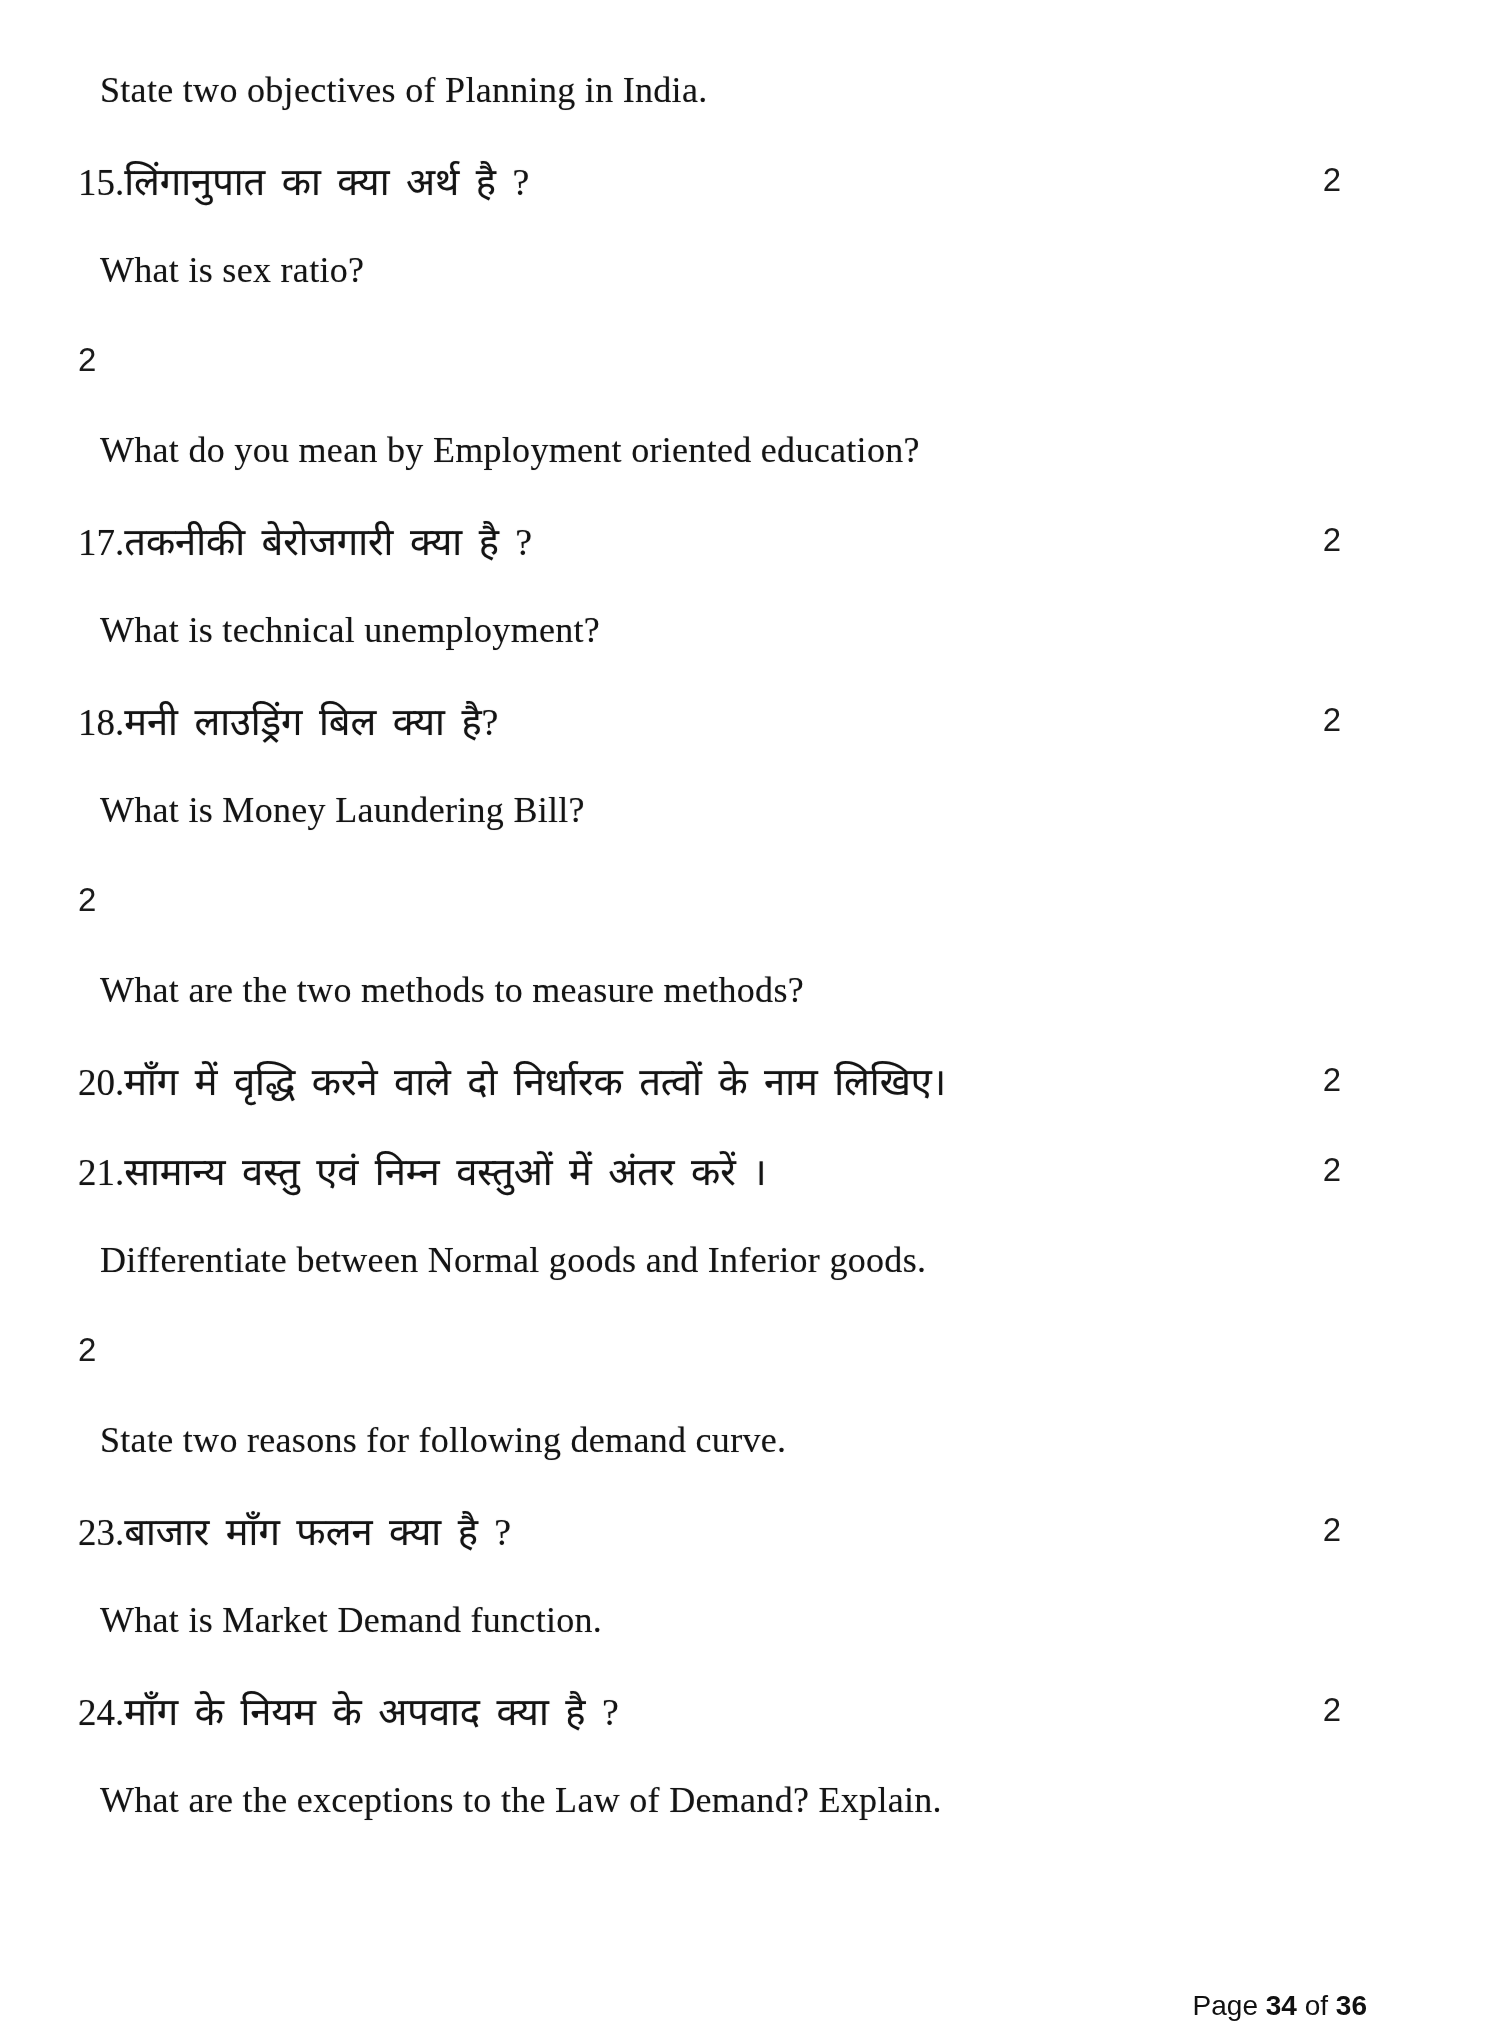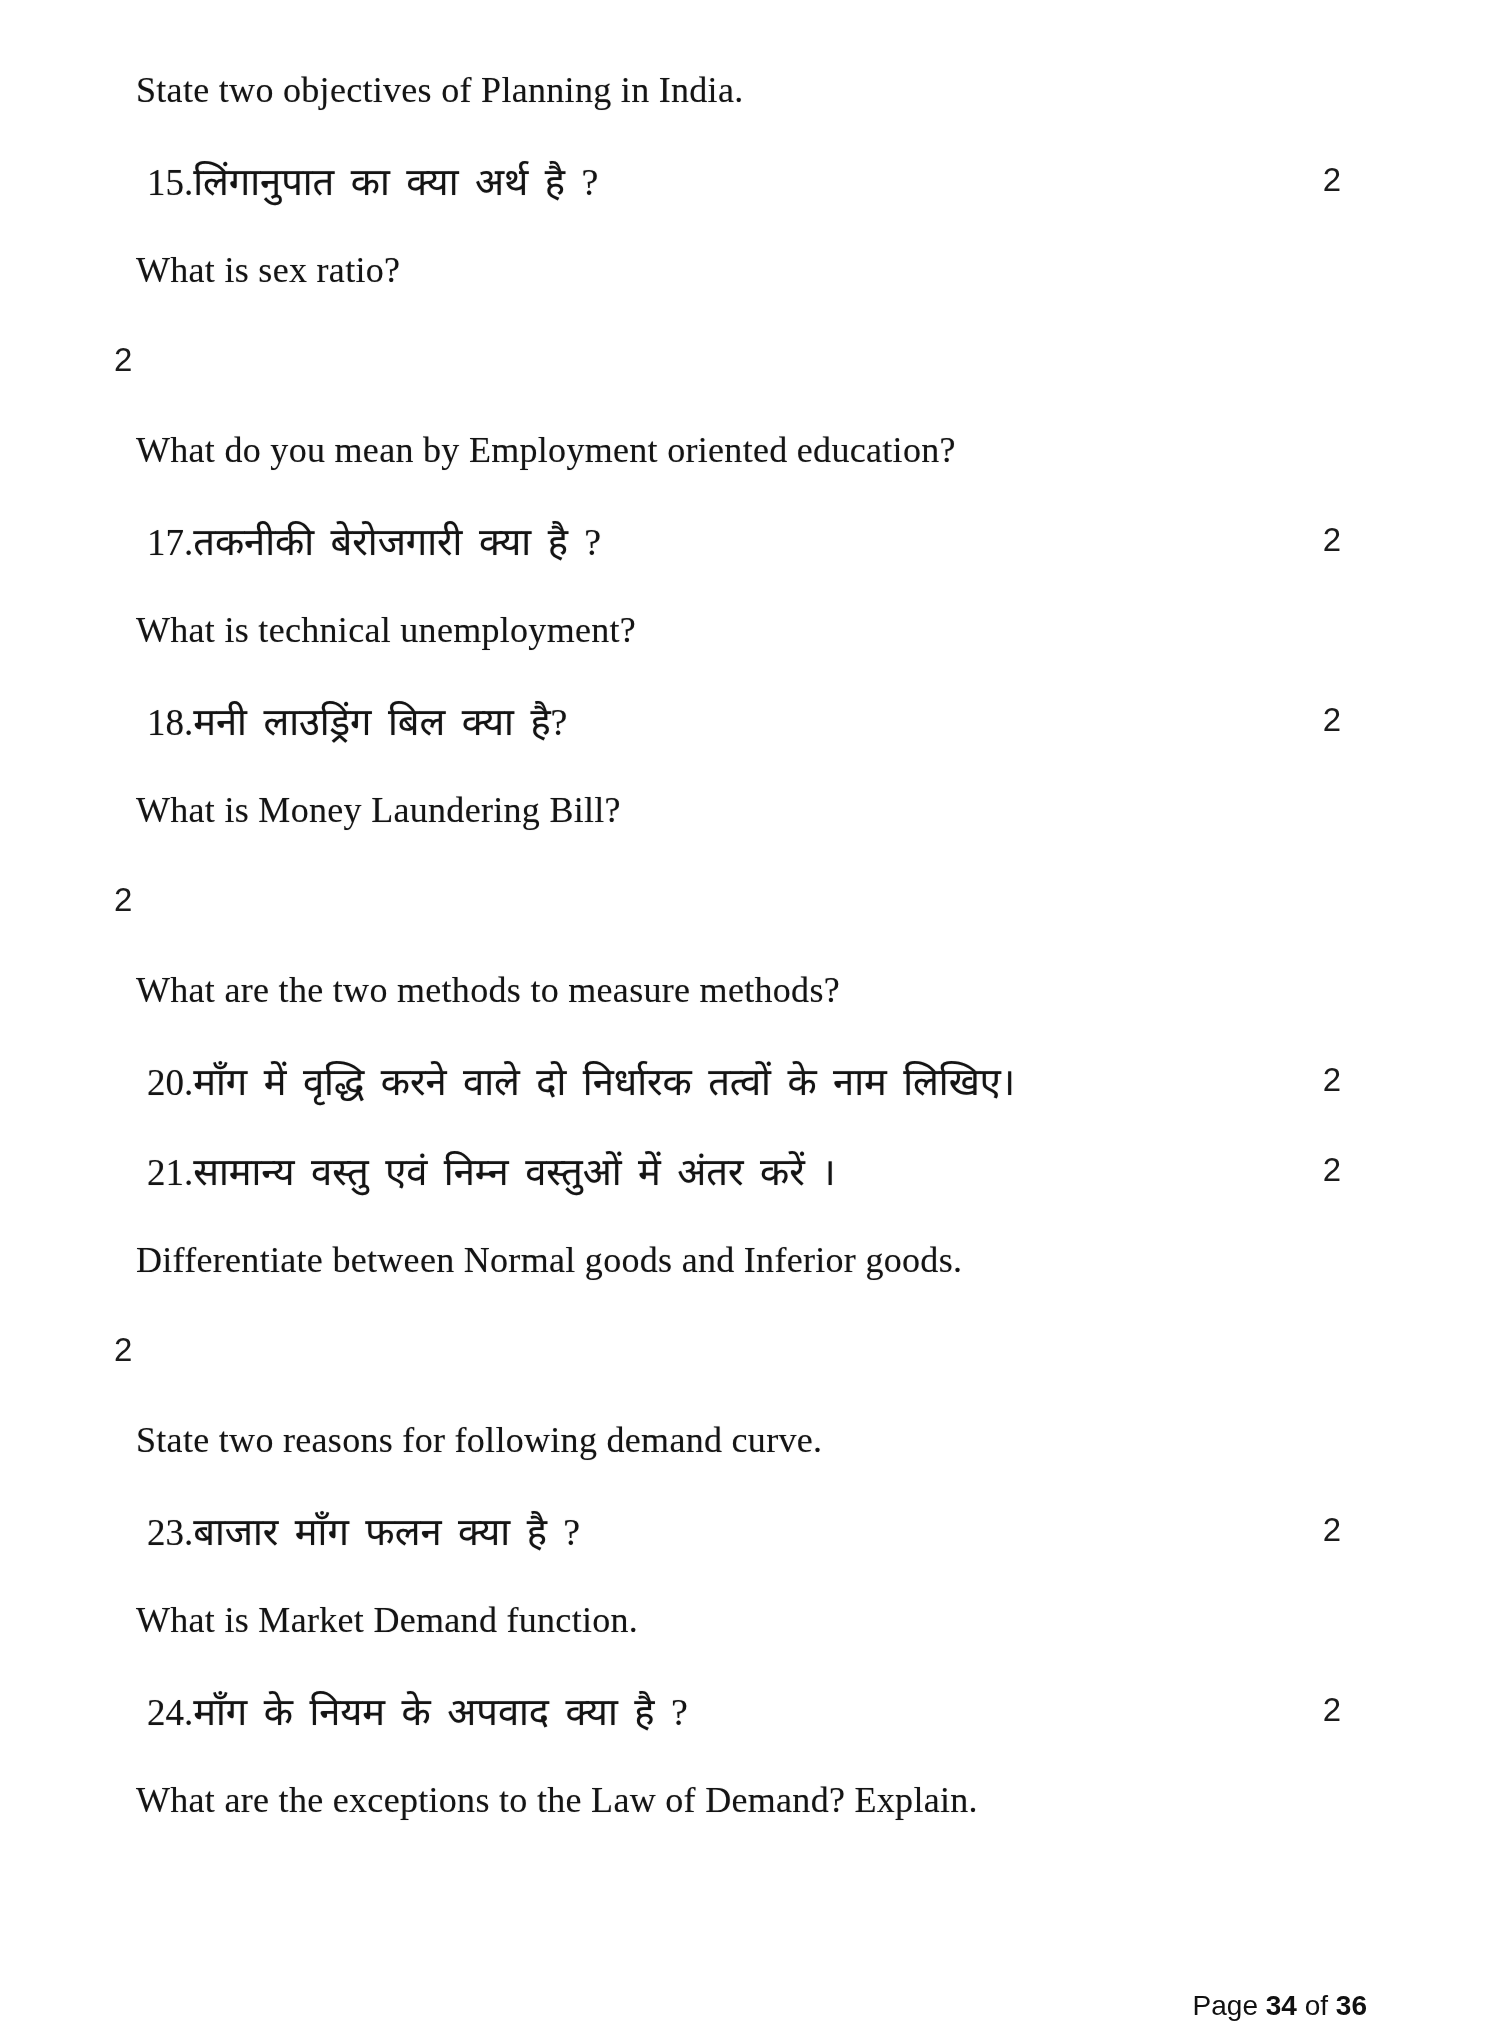--- a/index.html
+++ b/index.html
@@ -11,37 +11,36 @@
     position: relative;
     width: 1505px;
     height: 2034px;
     margin: 0 auto;
     background: #ffffff;
     color: #141414;
     font-family: "Liberation Serif", serif;
     overflow: hidden;
   }
   .content {
-    padding: 45px 160px 0 114px;
+    padding: 45px 160px 0 78px;
   }
   .line {
     height: 90px;
     display: flex;
     align-items: center;
   }
   .q-row {
     justify-content: space-between;
   }
   .hindi-wrap {
     display: flex;
     align-items: baseline;
     font-size: 38px;
     text-shadow: 0 0 1px rgba(20,20,20,0.35);
     white-space: nowrap;
-    margin-left: 33px;
   }
   .q-number {
     font-size: 37px;
   }
   .hindi-text {
     word-spacing: 7px;
   }
   .marks {
     font-family: "Liberation Sans", sans-serif;
     font-size: 33px;

